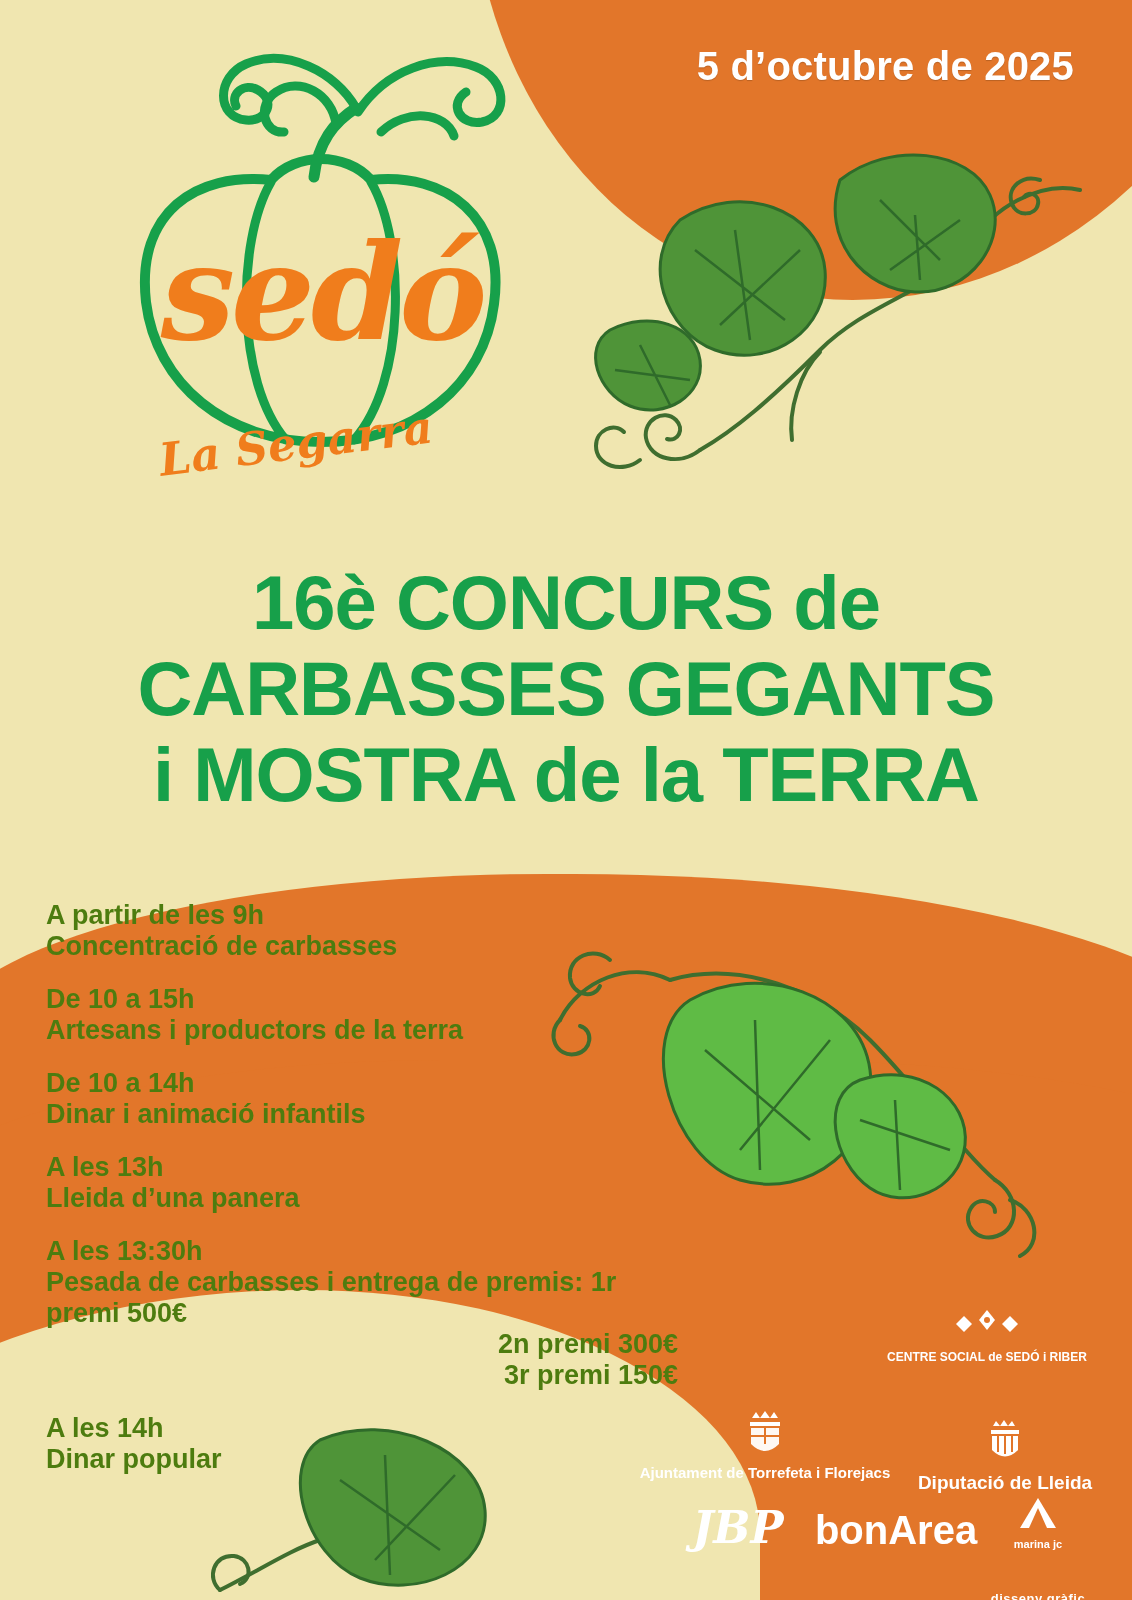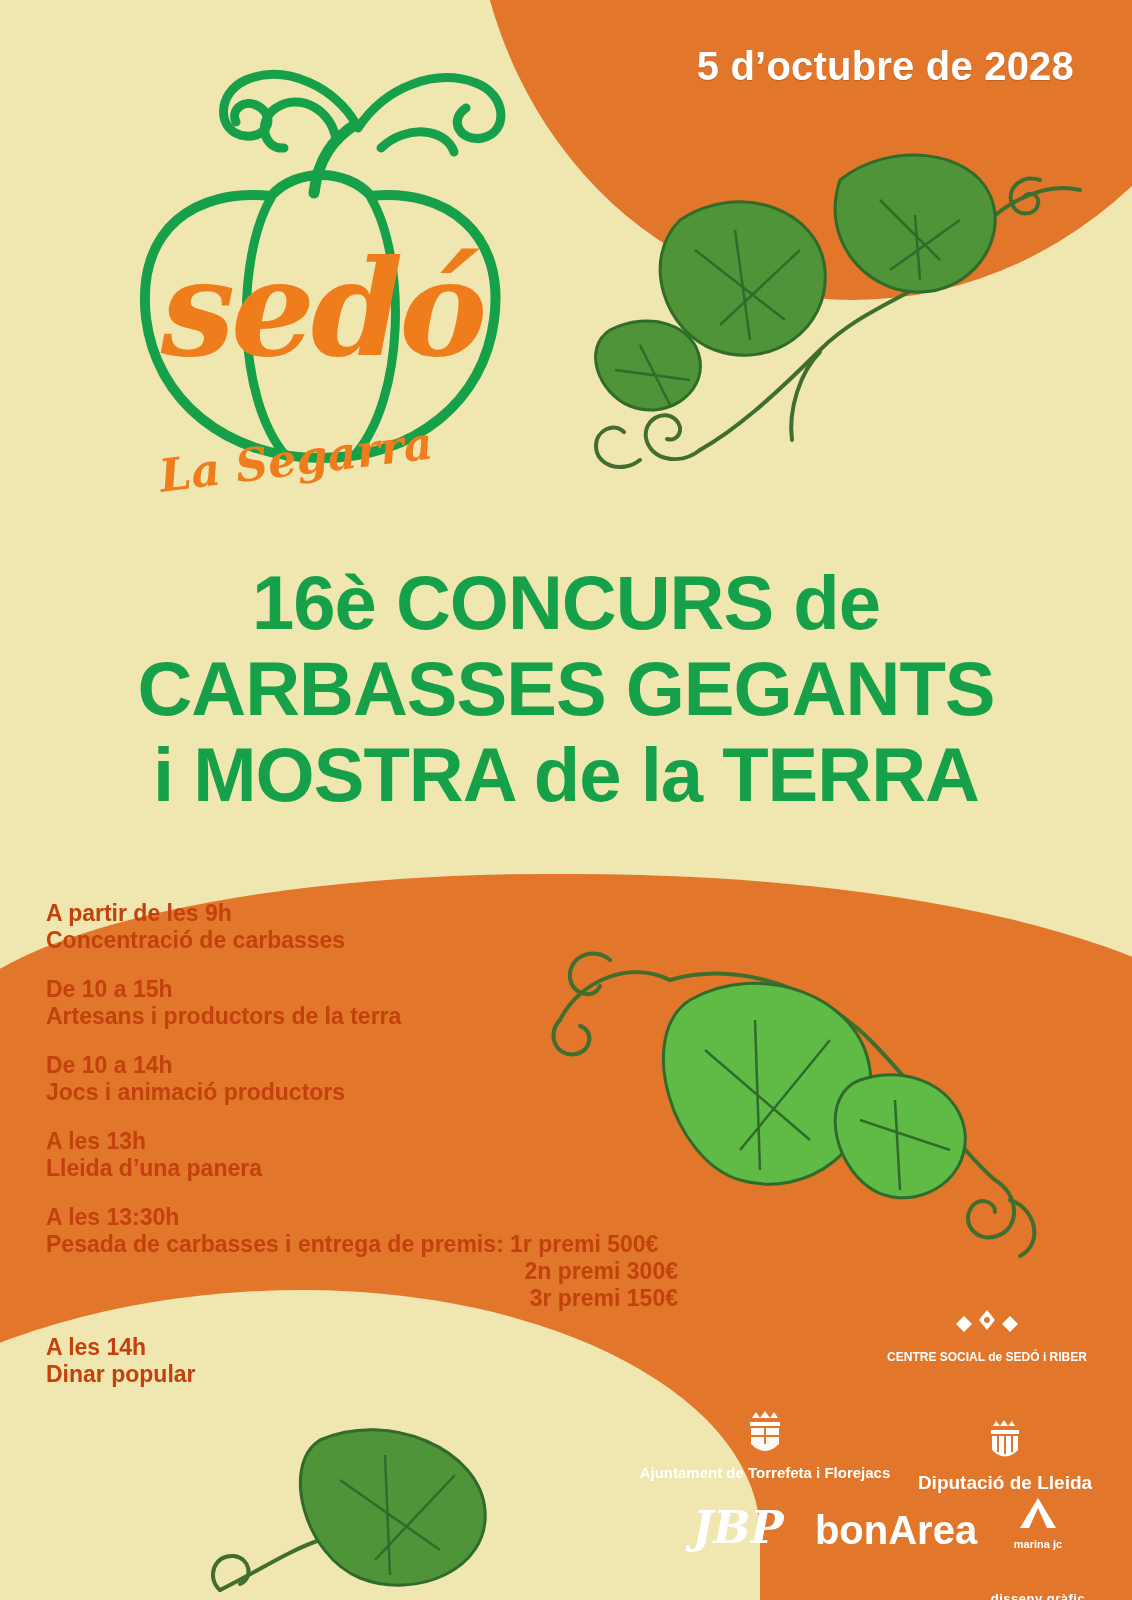--- a/index.html
+++ b/index.html
@@ -66,21 +66,21 @@
     font-weight: bold;
     letter-spacing: .2px;
     white-space: nowrap;
     text-shadow: 0 1px 1px rgba(0,0,0,.18);
   }
 
   
   .logo {
     position: absolute;
     left: 86px;
-    top: 28px;
+    top: 12px;
     width: 470px;
     height: 500px;
   }
   .logo svg { display:block; width:100%; height:100%; }
   .logo-word {
     position: absolute;
     left: 36px;
     top: 215px;
     width: 400px;
     text-align: center;
@@ -120,22 +120,22 @@
     letter-spacing: -1px;
   }
   .title .l1, .title .l2, .title .l3 { display: block; }
 
   
   .schedule {
     position: absolute;
     left: 46px;
     top: 900px;
     width: 640px;
-    color: #c2410c;
-    font-size: 23px;
+    color: #4d7c0f;
+    font-size: 27px;
     font-weight: bold;
   }
   .sch-item { margin-bottom: 22px; }
   .sch-time { display: block; }
   .sch-desc { display: block; }
   .prize-lines { margin-top: 0; }
   .prize-line { display: block; text-align: right; padding-right: 8px; }
 
   
   .sponsors { position: absolute; left: 0; top: 1280px; width: 1132px; height: 320px; }
@@ -165,21 +165,21 @@
 
 <div id="poster">
 
   <div class="bg-layer">
     <div class="orange-top"></div>
     <div class="orange-bottom"></div>
     <div class="orange-bottom2"></div>
     <div class="cream-notch"></div>
   </div>
 
-  <div class="date">5 d’octubre de 2028</div>
+  <div class="date">5 d’octubre de 2025</div>
 
   <div class="logo">
     <svg viewBox="0 0 470 500" xmlns="http://www.w3.org/2000/svg">
       <g fill="none" stroke="#17a04a" stroke-width="9" stroke-linecap="round">
 
         <path d="M60 290 C50 200 110 160 185 168 C210 140 260 140 285 168 C360 160 420 205 408 292
                  C398 372 330 430 235 430 C140 430 70 372 60 290 Z" stroke-width="10"></path>
 
         <path d="M185 170 C150 230 150 370 200 428"></path>
         <path d="M285 170 C320 230 320 370 268 428"></path>
@@ -260,21 +260,21 @@
       <span class="sch-desc">Concentració de carbasses</span>
     </div>
 
     <div class="sch-item">
       <span class="sch-time">De 10 a 15h</span>
       <span class="sch-desc">Artesans i productors de la terra</span>
     </div>
 
     <div class="sch-item">
       <span class="sch-time">De 10 a 14h</span>
-      <span class="sch-desc">Jocs i animació productors</span>
+      <span class="sch-desc">Dinar i animació infantils</span>
     </div>
 
     <div class="sch-item">
       <span class="sch-time">A les 13h</span>
       <span class="sch-desc">Lleida d’una panera</span>
     </div>
 
     <div class="sch-item">
       <span class="sch-time">A les 13:30h</span>
       <span class="sch-desc">Pesada de carbasses i entrega de premis: 1r premi 500€</span>

